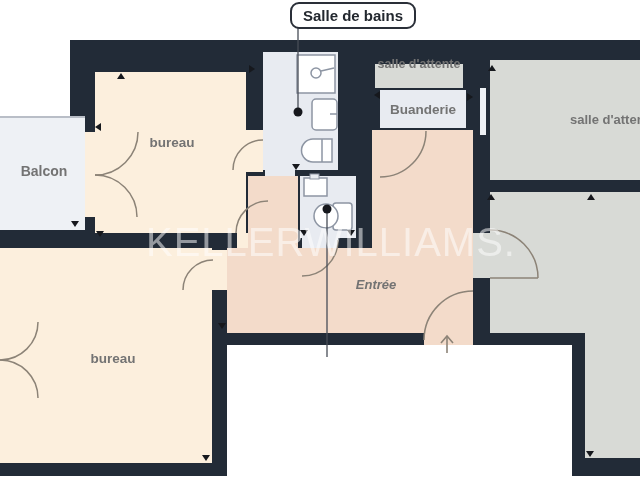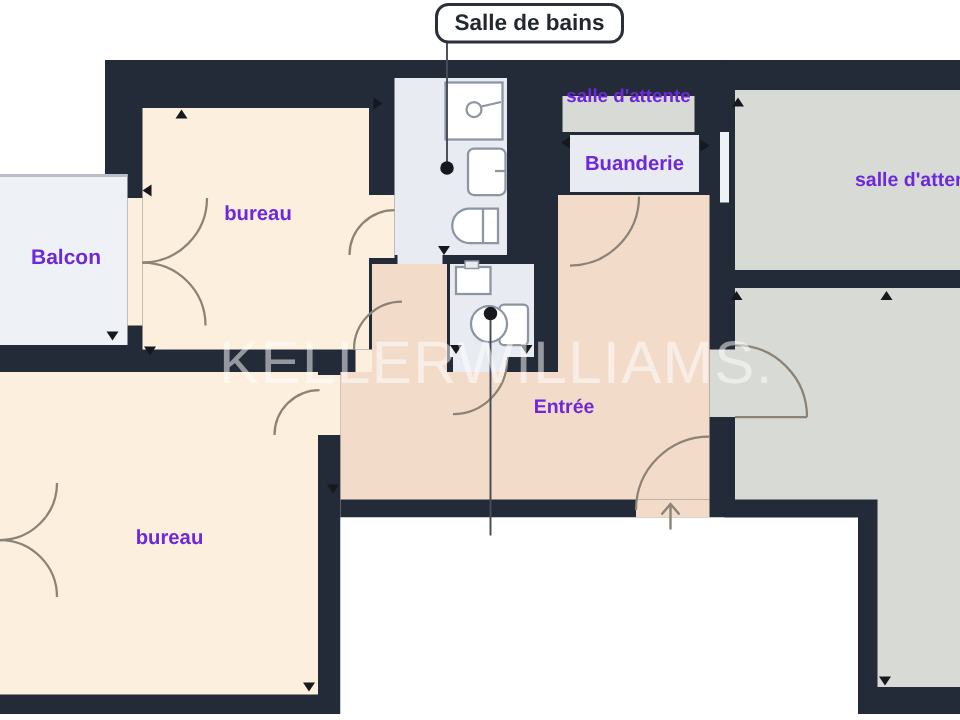--- a/index.html
+++ b/index.html
@@ -6,21 +6,21 @@
   .plan{position:relative;width:640px;height:480px;overflow:hidden;background:#ffffff;
         font-family:"Liberation Sans", sans-serif;}
   .wall{position:absolute;background:#222b37;}
   .outside{position:absolute;background:#ffffff;}
   .room{position:absolute;}
   .fill-cream{background:#fcefdd;}
   .fill-peach{background:#f3dbca;}
   .fill-bath{background:#e8ebf1;}
   .fill-gray{background:#d8dad6;}
   .fill-balcony{background:#eef1f5;}
-  .room-label{position:absolute;font-weight:700;color:#6d28d9;font-size:13px;
+  .room-label{position:absolute;font-weight:700;color:#737373;font-size:13px;
               transform:translate(-50%,-50%);white-space:nowrap;z-index:7;}
   .callout{position:absolute;background:#ffffff;border:2px solid #2a2f38;border-radius:9px;
            font-weight:700;font-size:15px;color:#23282f;padding:3px 11px;z-index:9;white-space:nowrap;}
   .overlay{position:absolute;left:0;top:0;z-index:6;pointer-events:none;}
   .watermark{position:absolute;left:146px;top:220px;z-index:8;color:rgba(255,255,255,0.52);
              font-size:40px;font-weight:400;letter-spacing:1px;white-space:nowrap;}
 </style>
 </head>
 <body>
 
@@ -120,18 +120,18 @@
     </g>
   </svg>
 
   <div class="watermark">KELLERWILLIAMS.</div>
 
   <div class="room-label" style="left:172px;top:142px;font-size:13.5px;">bureau</div>
   <div class="room-label" style="left:32px;top:171px;font-size:14px;padding-left:24px;">Balcon</div>
   <div class="room-label" style="left:423px;top:109px;font-size:13.5px;text-align:right;">Buanderie</div>
   <div class="room-label" style="left:419px;top:64px;font-size:12.5px;">salle d'attente</div>
   <div class="room-label" style="left:570px;top:112px;transform:none;">salle d'attente</div>
-  <div class="room-label" style="left:376px;top:271px;">Entrée</div>
+  <div class="room-label" style="left:376px;top:284px;font-style:italic;">Entrée</div>
   <div class="room-label" style="left:113px;top:358px;font-size:13.5px;">bureau</div>
 
   <div class="callout" style="left:258px;top:2px;margin-left:32px;">Salle de bains</div>
 
 </div>
 
 </body></html>

